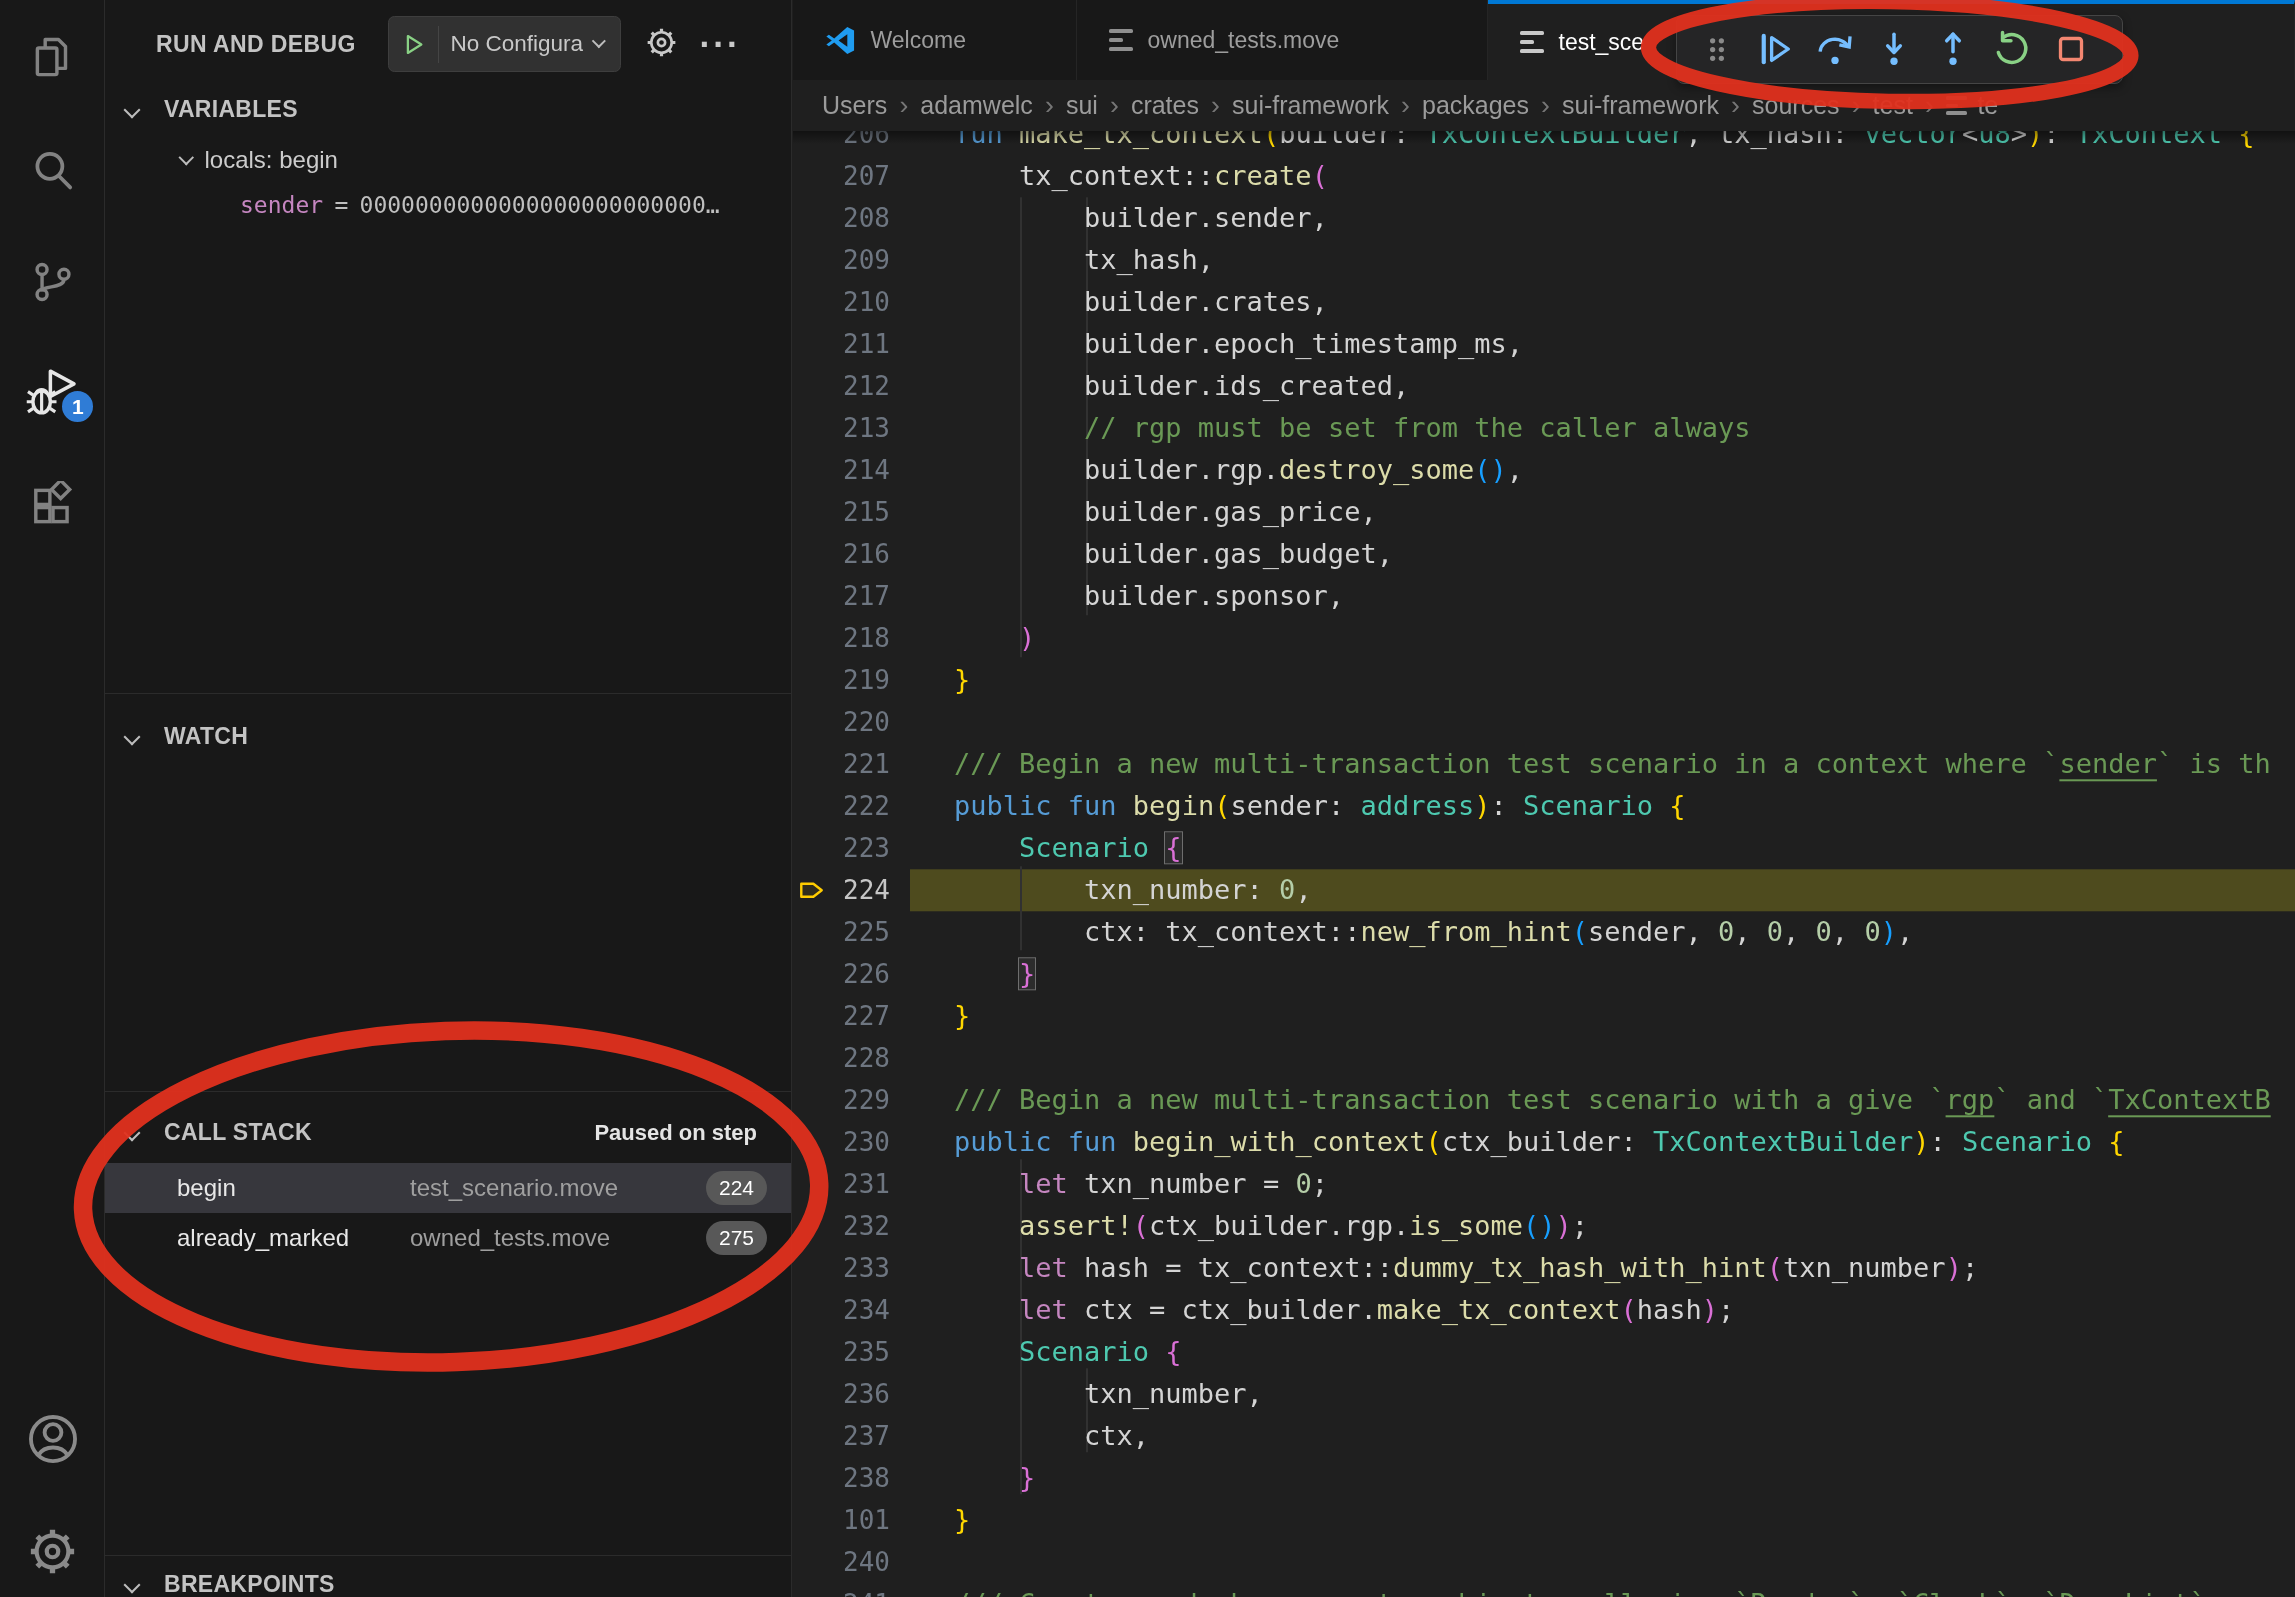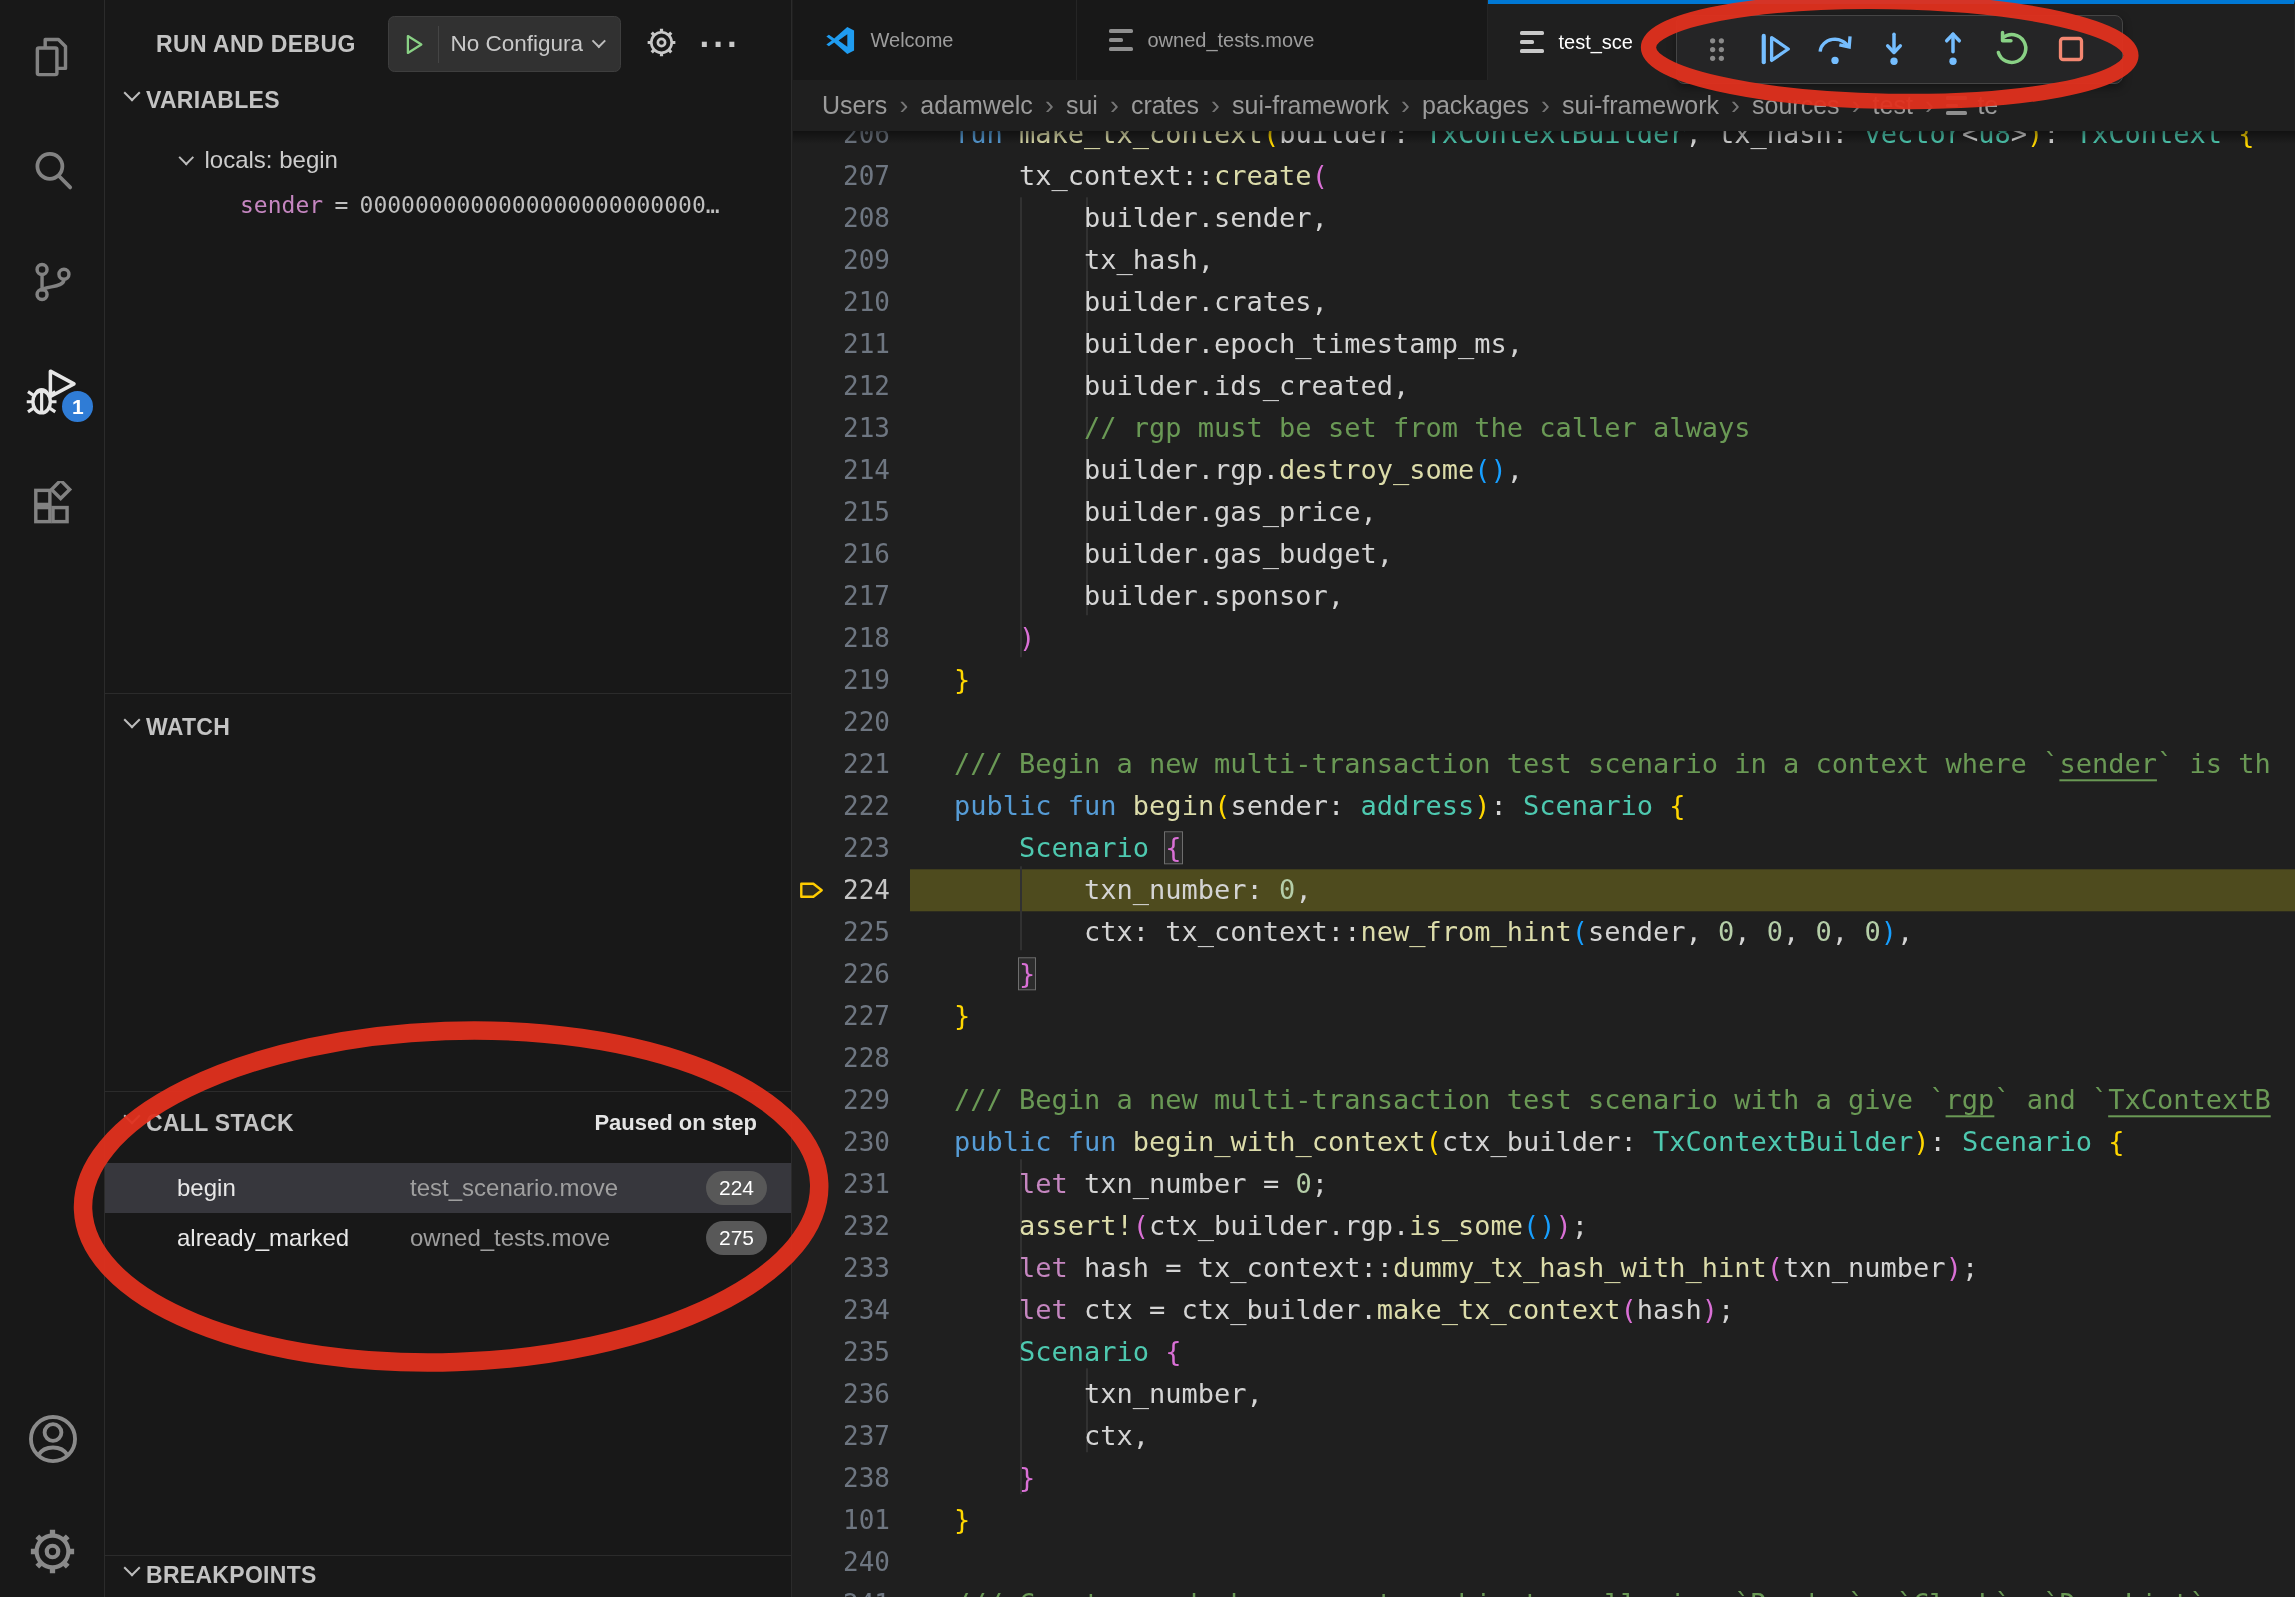--- a/index.html
+++ b/index.html
@@ -37,21 +37,21 @@
   #config-dropdown .dd-divider{width:0.8px;height:37px;background:#454545}
   #config-label{font-size:22.5px;color:#c8c8c8;max-width:173px;overflow:hidden;white-space:nowrap}
   .chev{width:12px;height:12px;border-right:2.4px solid #bdbdbd;border-bottom:2.4px solid #bdbdbd;
         transform:rotate(45deg);display:inline-block;flex:none}
   .chev.small{width:9.7px;height:9.7px;margin-top:-6.4px}
   #side-gear{margin-left:22.5px}
   #side-ellipsis{margin-left:21px;font-size:35px;font-weight:700;color:#c8c8c8;
                  letter-spacing:4px;line-height:16px;padding-bottom:17.7px;cursor:pointer}
 
   .section-header{position:absolute;left:0;width:100%;height:45px;display:flex;
-                  gap:8px;padding-left:21px;cursor:pointer}
+                  align-items:center;gap:26px;padding-left:21px;cursor:pointer}
   .section-header .sec-label{font-size:23px;font-weight:700;color:#c3c3c3;letter-spacing:0.3px}
   .divider{position:absolute;left:0;width:100%;height:0.8px;background:var(--border-col)}
 
   .tree-row{position:absolute;left:0;width:100%;height:43px;display:flex;
             align-items:center;gap:13px;font-size:24px}
   #var-value{font-family:"DejaVu Sans Mono",monospace;font-size:23px;color:#bfbfbf;
              white-space:nowrap;overflow:hidden}
   .vname{color:#c586c0;font-family:"DejaVu Sans Mono",monospace}
 
   #paused-badge{margin-left:auto;margin-right:34px;font-size:22px;font-weight:700;color:#e4e4e4}
@@ -61,21 +61,21 @@
   .frame-row.selected{background:var(--row-selected)}
   .frame-name{flex:0 0 233px;color:#e8e8e8;white-space:nowrap}
   .frame-file{flex:1;color:#9f9f9f;white-space:nowrap}
   .frame-badge{flex:none;background:var(--badge-gray);color:#fff;font-size:21px;
                border-radius:17.7px;padding:4.8px 13px;min-width:53px;text-align:center}
 
   
   #editor{position:absolute;left:793px;top:0;right:0;height:100%;background:var(--bg-editor)}
   #tabstrip{position:absolute;left:0;top:0;right:0;height:80px;background:var(--bg-side);display:flex}
   .tab{height:80px;display:flex;align-items:center;gap:14.5px;padding:0 32px;
-       border-right:0.8px solid #252525;font-size:20px;color:var(--ui-dim);cursor:pointer;flex:none}
+       border-right:0.8px solid #252525;font-size:23px;color:var(--ui-dim);cursor:pointer;flex:none}
   .tab.active{background:var(--bg-editor);color:#fff;border-top:4px solid var(--accent-blue);flex:1}
   .file-icon{display:inline-flex;flex-direction:column;justify-content:space-between;
              width:24px;height:22px;flex:none}
   .file-icon i{display:block;height:3.6px;background:#8f8f8f;border-radius:1.6px}
   .file-icon i:nth-child(1){width:100%}
   .file-icon i:nth-child(2){width:58%}
   .file-icon i:nth-child(3){width:100%}
   .tab.active .file-icon i{background:#c9c9c9}
 
   #breadcrumbs{position:absolute;left:0;top:80px;right:0;height:51px;display:flex;

